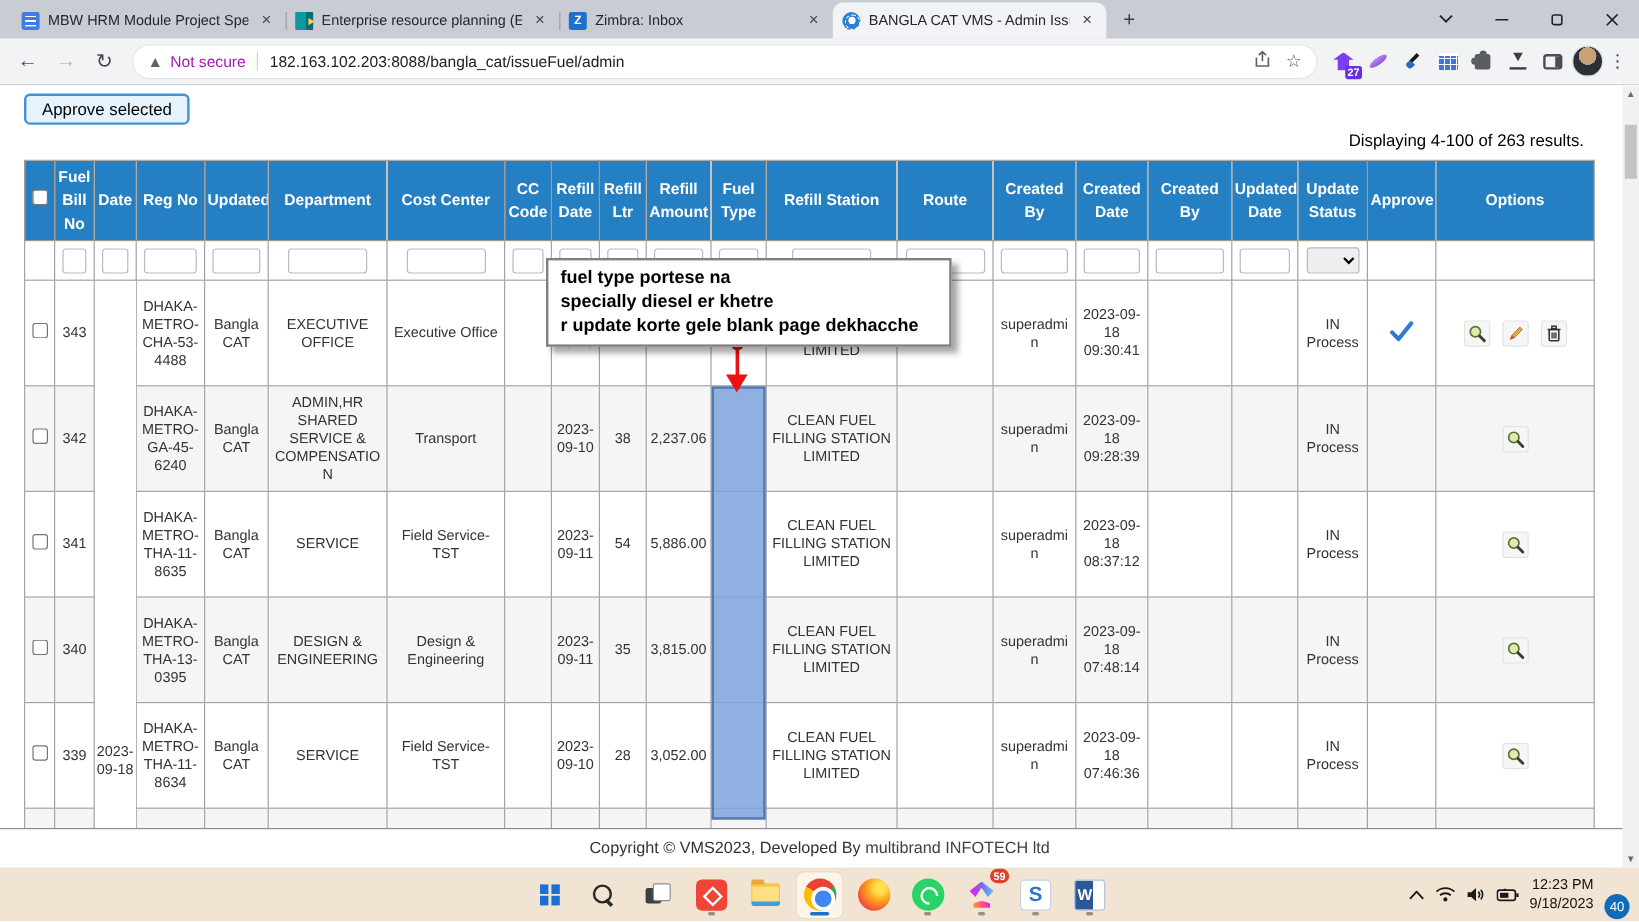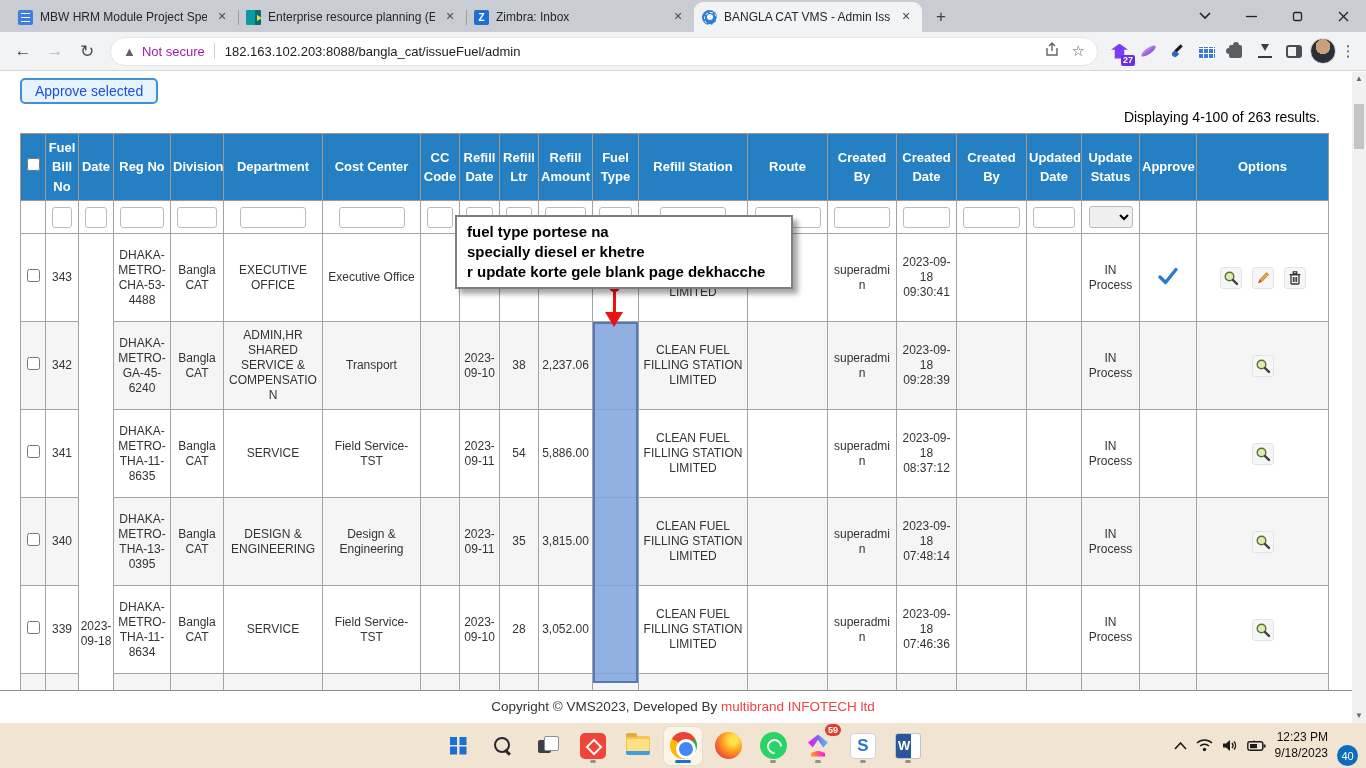--- a/index.html
+++ b/index.html
@@ -49,42 +49,42 @@
 .x-dl{position:relative;width:14px;height:14px;}
 .x-dl::before{content:"";position:absolute;left:3px;top:0;width:0;height:0;border-top:7px solid #3a3d41;border-left:4px solid transparent;border-right:4px solid transparent;}
 .x-dl::after{content:"";position:absolute;left:0;bottom:0;width:14px;height:2.5px;background:#3a3d41;}
 .x-side{width:16px;height:13px;border:2px solid #4a4e53;border-radius:3px;position:relative;}
 .x-side::after{content:"";position:absolute;right:0;top:0;width:4px;height:9px;background:#4a4e53;}
 .avatar{width:26px;height:26px;border-radius:50%;background:radial-gradient(circle at 50% 32%,#caa07a 0 36%,#2b3038 37% 100%);border:1px solid #d6d9dd;}
 .kebab{font-size:15px;color:#44474c;width:20px;text-align:center;}
 
 
 .viewport{position:absolute;top:72px;left:0;width:1366px;height:651px;background:#fff;}
-.approve-btn{position:absolute;left:20px;top:6px;background:#e7f3fc;border:2px solid #4290d6;border-radius:5px;font-size:14px;color:#1d4ed8;padding:3px 13px;font-family:"Liberation Sans",sans-serif;}
+.approve-btn{position:absolute;left:20px;top:6px;background:#e7f3fc;border:2px solid #4290d6;border-radius:5px;font-size:14px;color:#000000;padding:3px 13px;font-family:"Liberation Sans",sans-serif;}
 .results{position:absolute;right:46px;top:37px;font-size:14px;color:#000;}
 .table-wrap{position:absolute;left:20px;top:61px;width:1330px;height:557px;overflow:hidden;}
 table{border-collapse:collapse;table-layout:fixed;width:1178px;}
 th,td{border:1px solid #a3a3a3;overflow:hidden;}
 th.hdr{background:#2580c3;color:#fff;font-size:13px;font-weight:bold;height:67px;text-align:center;border-color:#a3988a;padding:2px;line-height:1.5;}
 tr.frow td{height:33px;text-align:center;background:#fff;vertical-align:middle;}
 tr.frow input{height:21px;border:1px solid #bbb;border-radius:3px;vertical-align:middle;}
 tr.frow select{height:22px;width:44px;border:1px solid #bbb;border-radius:3px;}
 tbody td{font-size:12px;color:#333;text-align:center;vertical-align:middle;height:88px;background:#fff;padding:2px 3px;word-wrap:break-word;line-height:15px;}
 tr.stripe td{background:#f5f5f5;}
 td.date-cell{position:relative;background:#fff !important;}
 td.date-cell span{position:absolute;top:385px;left:0;width:100%;text-align:center;}
 .opt-ic{display:inline-flex;align-items:center;justify-content:center;width:22px;height:22px;background:#f6f6f6;border:1px solid #e3e3e3;border-radius:3px;margin:0 5px;vertical-align:middle;}
 
 .callout{position:absolute;left:455px;top:143px;width:338px;background:#fff;border:2px solid #7f7f7f;box-shadow:5px 5px 5px rgba(0,0,0,.35);padding:5px 10px;font-size:15px;font-weight:bold;color:#000;line-height:20px;z-index:6;}
 .ar-dot{position:absolute;left:609px;top:209px;width:11px;height:11px;background:#ee1111;border-radius:50%;z-index:5;}
 .ar-line{position:absolute;left:613px;top:216px;width:3px;height:26px;background:#ee1111;z-index:5;}
 .ar-head{position:absolute;left:605px;top:240px;width:0;height:0;border-left:9px solid transparent;border-right:9px solid transparent;border-top:15px solid #ee1111;z-index:5;}
 .hl-rect{position:absolute;left:593px;top:250px;width:45px;height:361px;background:rgba(126,163,221,.85);border:2px solid #5579b5;z-index:4;}
 .pg-footer{position:absolute;left:0;top:618px;width:1366px;height:33px;background:#fff;border-top:1px solid #8f8f8f;text-align:center;font-size:13.5px;color:#333;padding-top:8px;}
-.pg-footer a{color:#ef4444;text-decoration:none;}
+.pg-footer a{color:#404040;text-decoration:none;}
 
 .vscroll{position:absolute;right:0;top:0;width:14px;height:651px;background:#f1f1f1;z-index:9;}
 .vs-arr{position:absolute;left:0;width:14px;height:14px;color:#6a6a6a;font-size:8px;text-align:center;line-height:14px;}
 .vs-thumb{position:absolute;left:2px;top:32px;width:10px;height:45px;background:#c4c4c4;}
 
 
 .taskbar{position:absolute;bottom:0;left:0;width:1366px;height:45px;background:#f2e4d3;display:flex;align-items:center;justify-content:center;gap:7px;}
 .tb{width:38px;height:38px;border-radius:6px;display:flex;align-items:center;justify-content:center;position:relative;}
 .tb.active{background:#fbf4e9;box-shadow:0 0 0 1px #e9dcc8;}
 .rundash{position:absolute;bottom:2px;left:50%;transform:translateX(-50%);width:6px;height:3px;border-radius:2px;background:#99907f;}
@@ -245,21 +245,21 @@
             <col style="width: 58px;">
             <col style="width: 57px;">
             <col style="width: 132px;">
           </colgroup>
           <thead>
             <tr>
               <th class="hdr"><input type="checkbox" style=""></th>
               <th class="hdr">Fuel Bill No</th>
               <th class="hdr">Date</th>
               <th class="hdr">Reg No</th>
-              <th class="hdr">Division</th>
+              <th class="hdr">Updated</th>
               <th class="hdr">Department</th>
               <th class="hdr">Cost Center</th>
               <th class="hdr">CC Code</th>
               <th class="hdr">Refill Date</th>
               <th class="hdr">Refill Ltr</th>
               <th class="hdr">Refill Amount</th>
               <th class="hdr">Fuel Type</th>
               <th class="hdr">Refill Station</th>
               <th class="hdr">Route</th>
               <th class="hdr">Created By</th>

